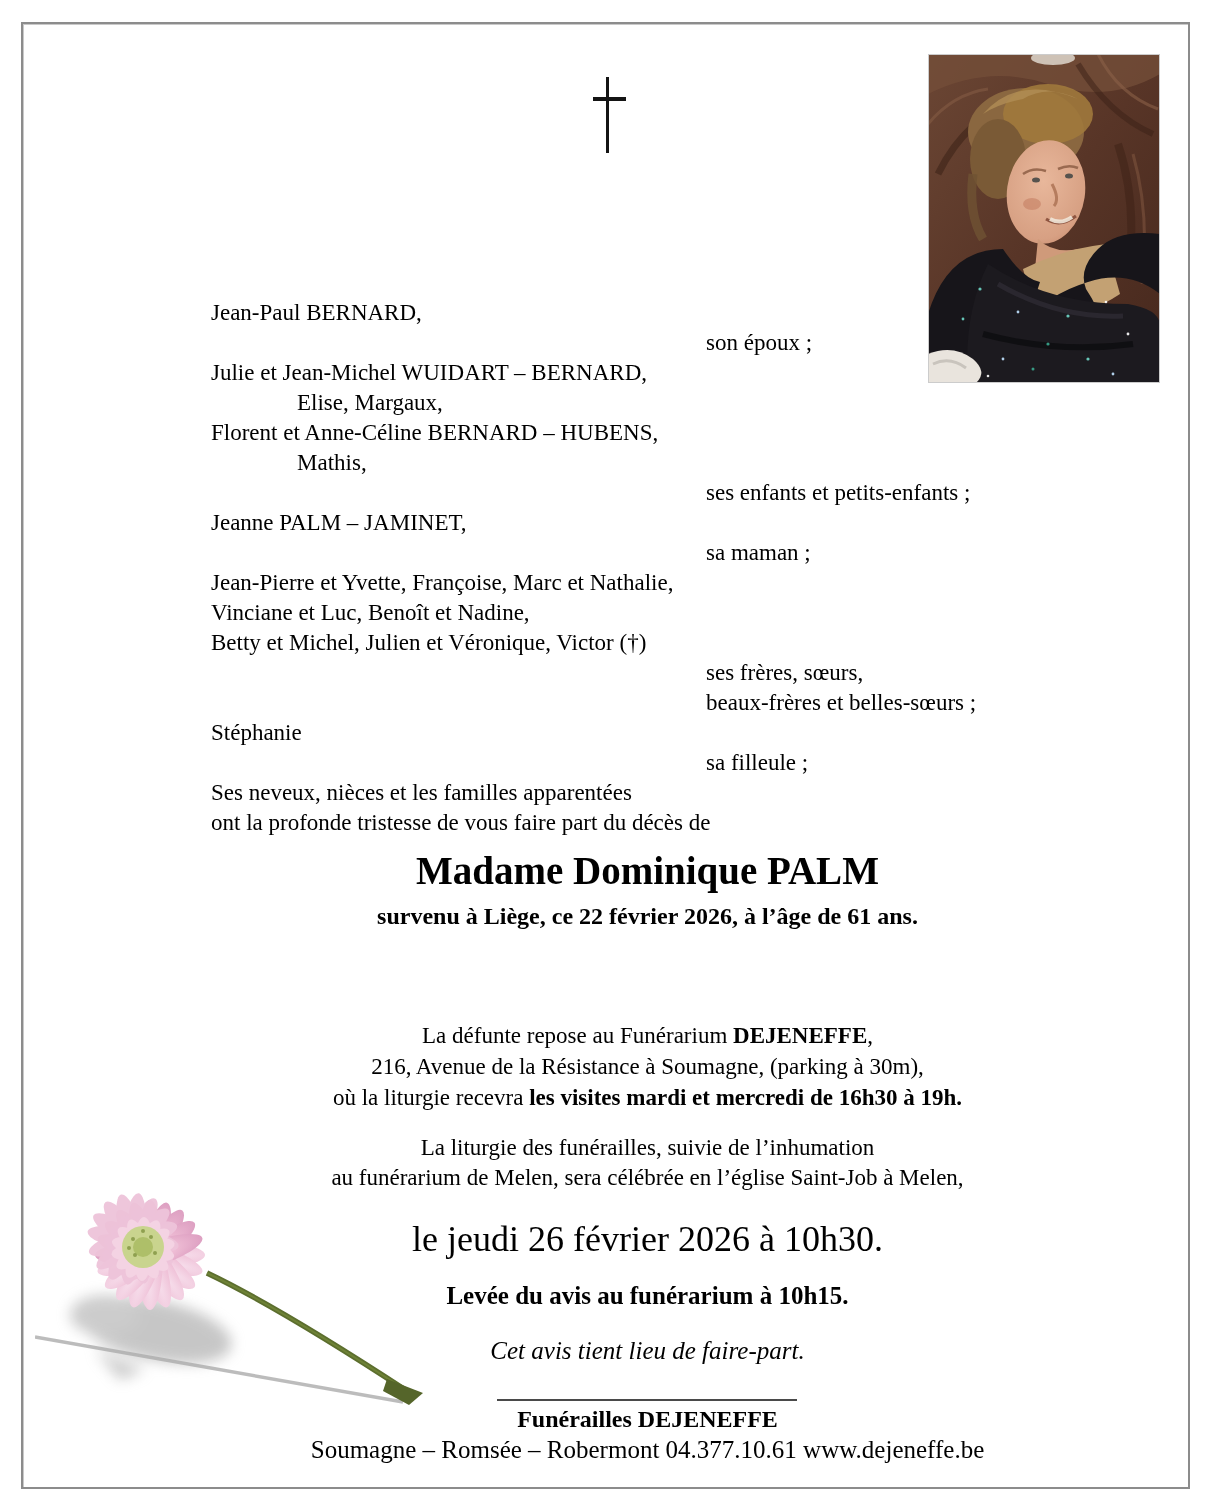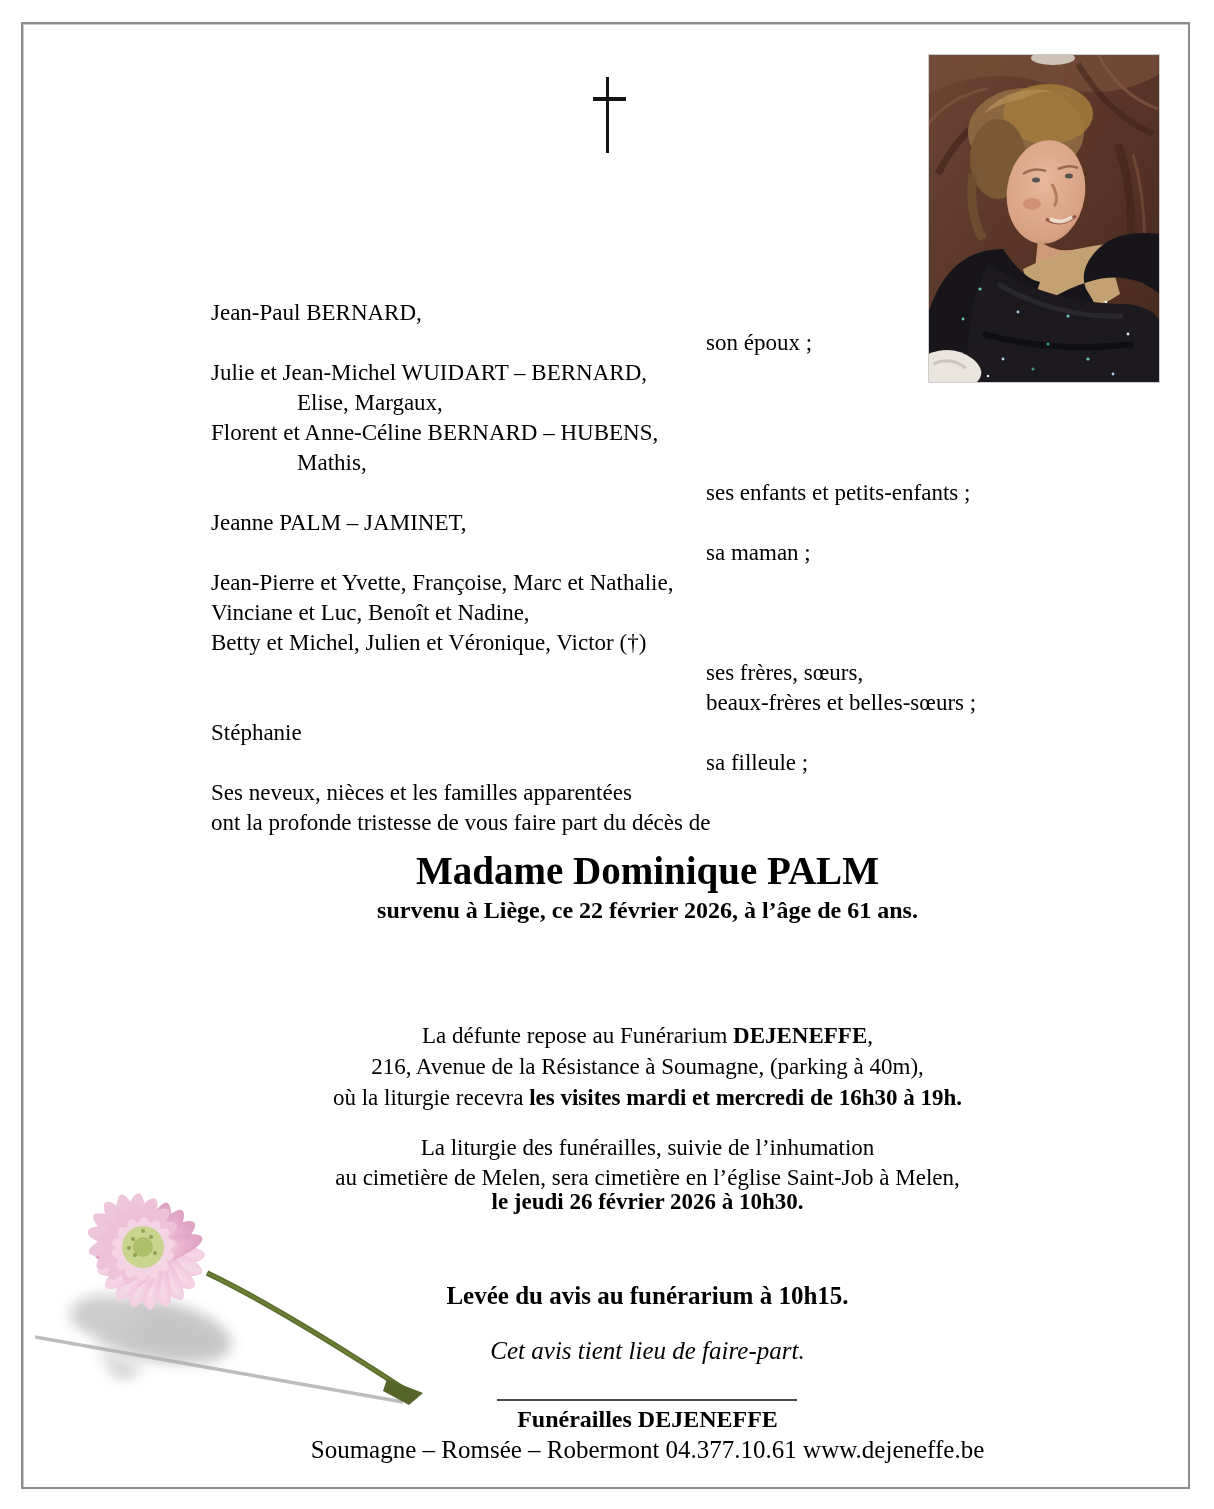--- a/index.html
+++ b/index.html
@@ -24,24 +24,24 @@
   .family{
     position:absolute;left:181px;top:298px;width:934px;
     font-size:23px;line-height:30px;white-space:pre;margin-left:30px;
   }
   .family .line-indent{padding-left:86px;}
   .family .line-relation{padding-left:495px;}
   
   .centercol{position:absolute;left:180px;width:935px;text-align:center;}
   .deceased{top:848px;}
   .deceased .t{font-size:39px;font-weight:bold;line-height:46px;}
-  .deceased .s{font-size:24px;font-weight:bold;line-height:31px;margin-top:1px;}
+  .deceased .s{font-size:24px;font-weight:bold;line-height:31px;margin-top:7px;}
   .repose{top:1020px;font-size:23px;line-height:31px;}
   .liturgy{top:1133px;font-size:23px;line-height:30px;}
-  .bigdate{top:1180px;font-size:23px;font-weight:bold;line-height:44px;}
+  .bigdate{top:1217px;font-size:36px;font-weight:normal;line-height:44px;}
   .levee{top:1280px;font-size:25px;font-weight:bold;line-height:32px;}
   .notice{top:1335px;font-size:25px;font-style:italic;line-height:32px;text-align:center;}
   .sep{position:absolute;left:497px;top:1399px;width:300px;height:0;border-top:2px solid #4a4a4a;}
   .fhome{top:1404px;font-size:24px;font-weight:bold;line-height:30px;}
   .floc{top:1434px;font-size:25px;line-height:31px;}
   .b{font-weight:bold;}
   
   .flower{position:absolute;left:35px;top:1155px;width:410px;height:260px;}
 </style>
 </head>
@@ -125,27 +125,27 @@
 
 <div class="family"><div class="line line-name"><span>Jean-Paul BERNARD,</span></div><div class="line line-relation"><span>son époux ;</span></div><div class="line line-name"><span>Julie et Jean-Michel WUIDART – BERNARD,</span></div><div class="line line-indent"><span>Elise, Margaux,</span></div><div class="line line-name"><span>Florent et Anne-Céline BERNARD – HUBENS,</span></div><div class="line line-indent"><span>Mathis,</span></div><div class="line line-relation"><span>ses enfants et petits-enfants ;</span></div><div class="line line-name"><span>Jeanne PALM – JAMINET,</span></div><div class="line line-relation"><span>sa maman ;</span></div><div class="line line-name"><span>Jean-Pierre et Yvette, Françoise, Marc et Nathalie,</span></div><div class="line line-name"><span>Vinciane et Luc, Benoît et Nadine,</span></div><div class="line line-name"><span>Betty et Michel, Julien et Véronique, Victor (†)</span></div><div class="line line-relation"><span>ses frères, sœurs,</span></div><div class="line line-relation"><span>beaux-frères et belles-sœurs ;</span></div><div class="line line-name"><span>Stéphanie</span></div><div class="line line-relation"><span>sa filleule ;</span></div><div class="line line-name"><span>Ses neveux, nièces et les familles apparentées</span></div><div class="line line-name"><span>ont la profonde tristesse de vous faire part du décès de</span></div></div>
 
 <div class="centercol deceased">
   <div class="t">Madame Dominique PALM</div>
   <div class="s">survenu à Liège, ce 22 février 2026, à l’âge de 61 ans.</div>
 </div>
 
 <div class="centercol repose">
     <div class="line"><span>La défunte repose au Funérarium </span><span class="b">DEJENEFFE</span><span>,</span></div>
-    <div class="line"><span>216, Avenue de la Résistance à Soumagne, (parking à 40m),</span></div>
+    <div class="line"><span>216, Avenue de la Résistance à Soumagne, (parking à 30m),</span></div>
     <div class="line"><span>où la liturgie recevra </span><span class="b">les visites mardi et mercredi de 16h30 à 19h.</span></div>
   </div>
 
 <div class="centercol liturgy">
     <div class="line"><span>La liturgie des funérailles, suivie de l’inhumation</span></div>
-    <div class="line"><span>au cimetière de Melen, sera cimetière en l’église Saint-Job à Melen,</span></div>
+    <div class="line"><span>au funérarium de Melen, sera célébrée en l’église Saint-Job à Melen,</span></div>
   </div>
 
 <div class="centercol bigdate">le jeudi 26 février 2026 à 10h30.</div>
 
 <div class="centercol levee">Levée du avis au funérarium à 10h15.</div>
 
 <div class="centercol notice">Cet avis tient lieu de faire-part.</div>
 
 <div class="sep"></div>
 

